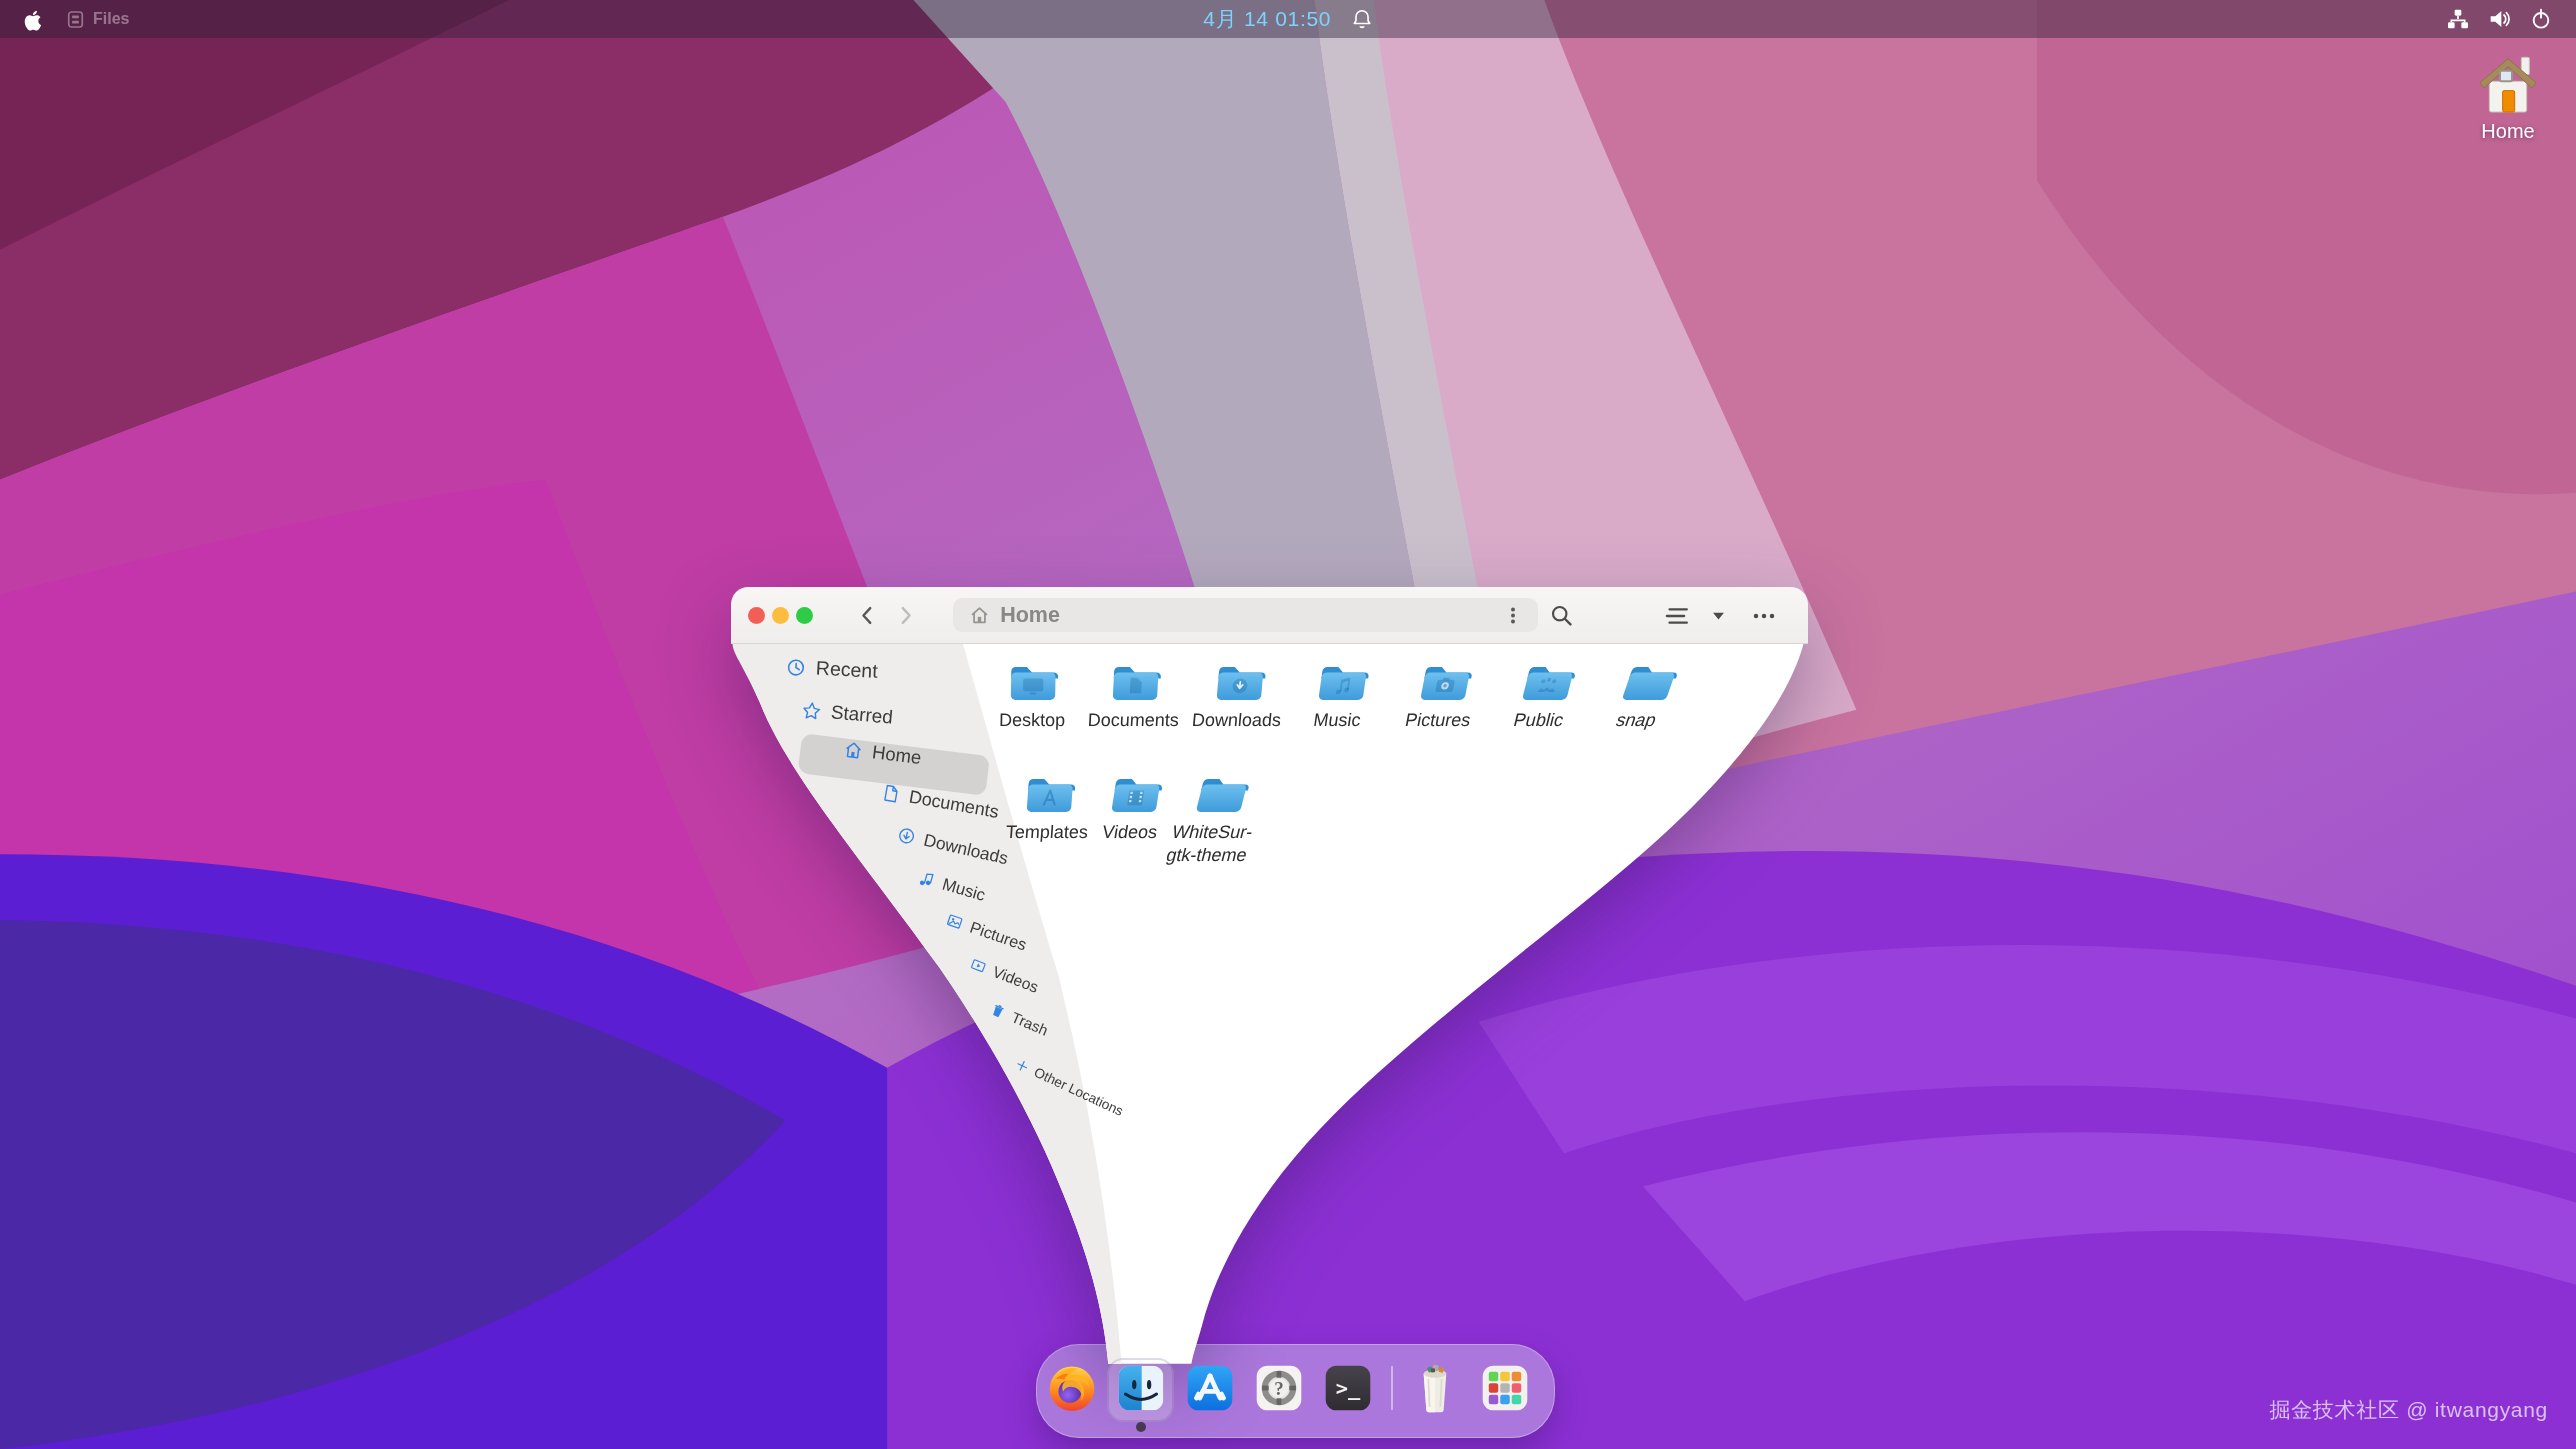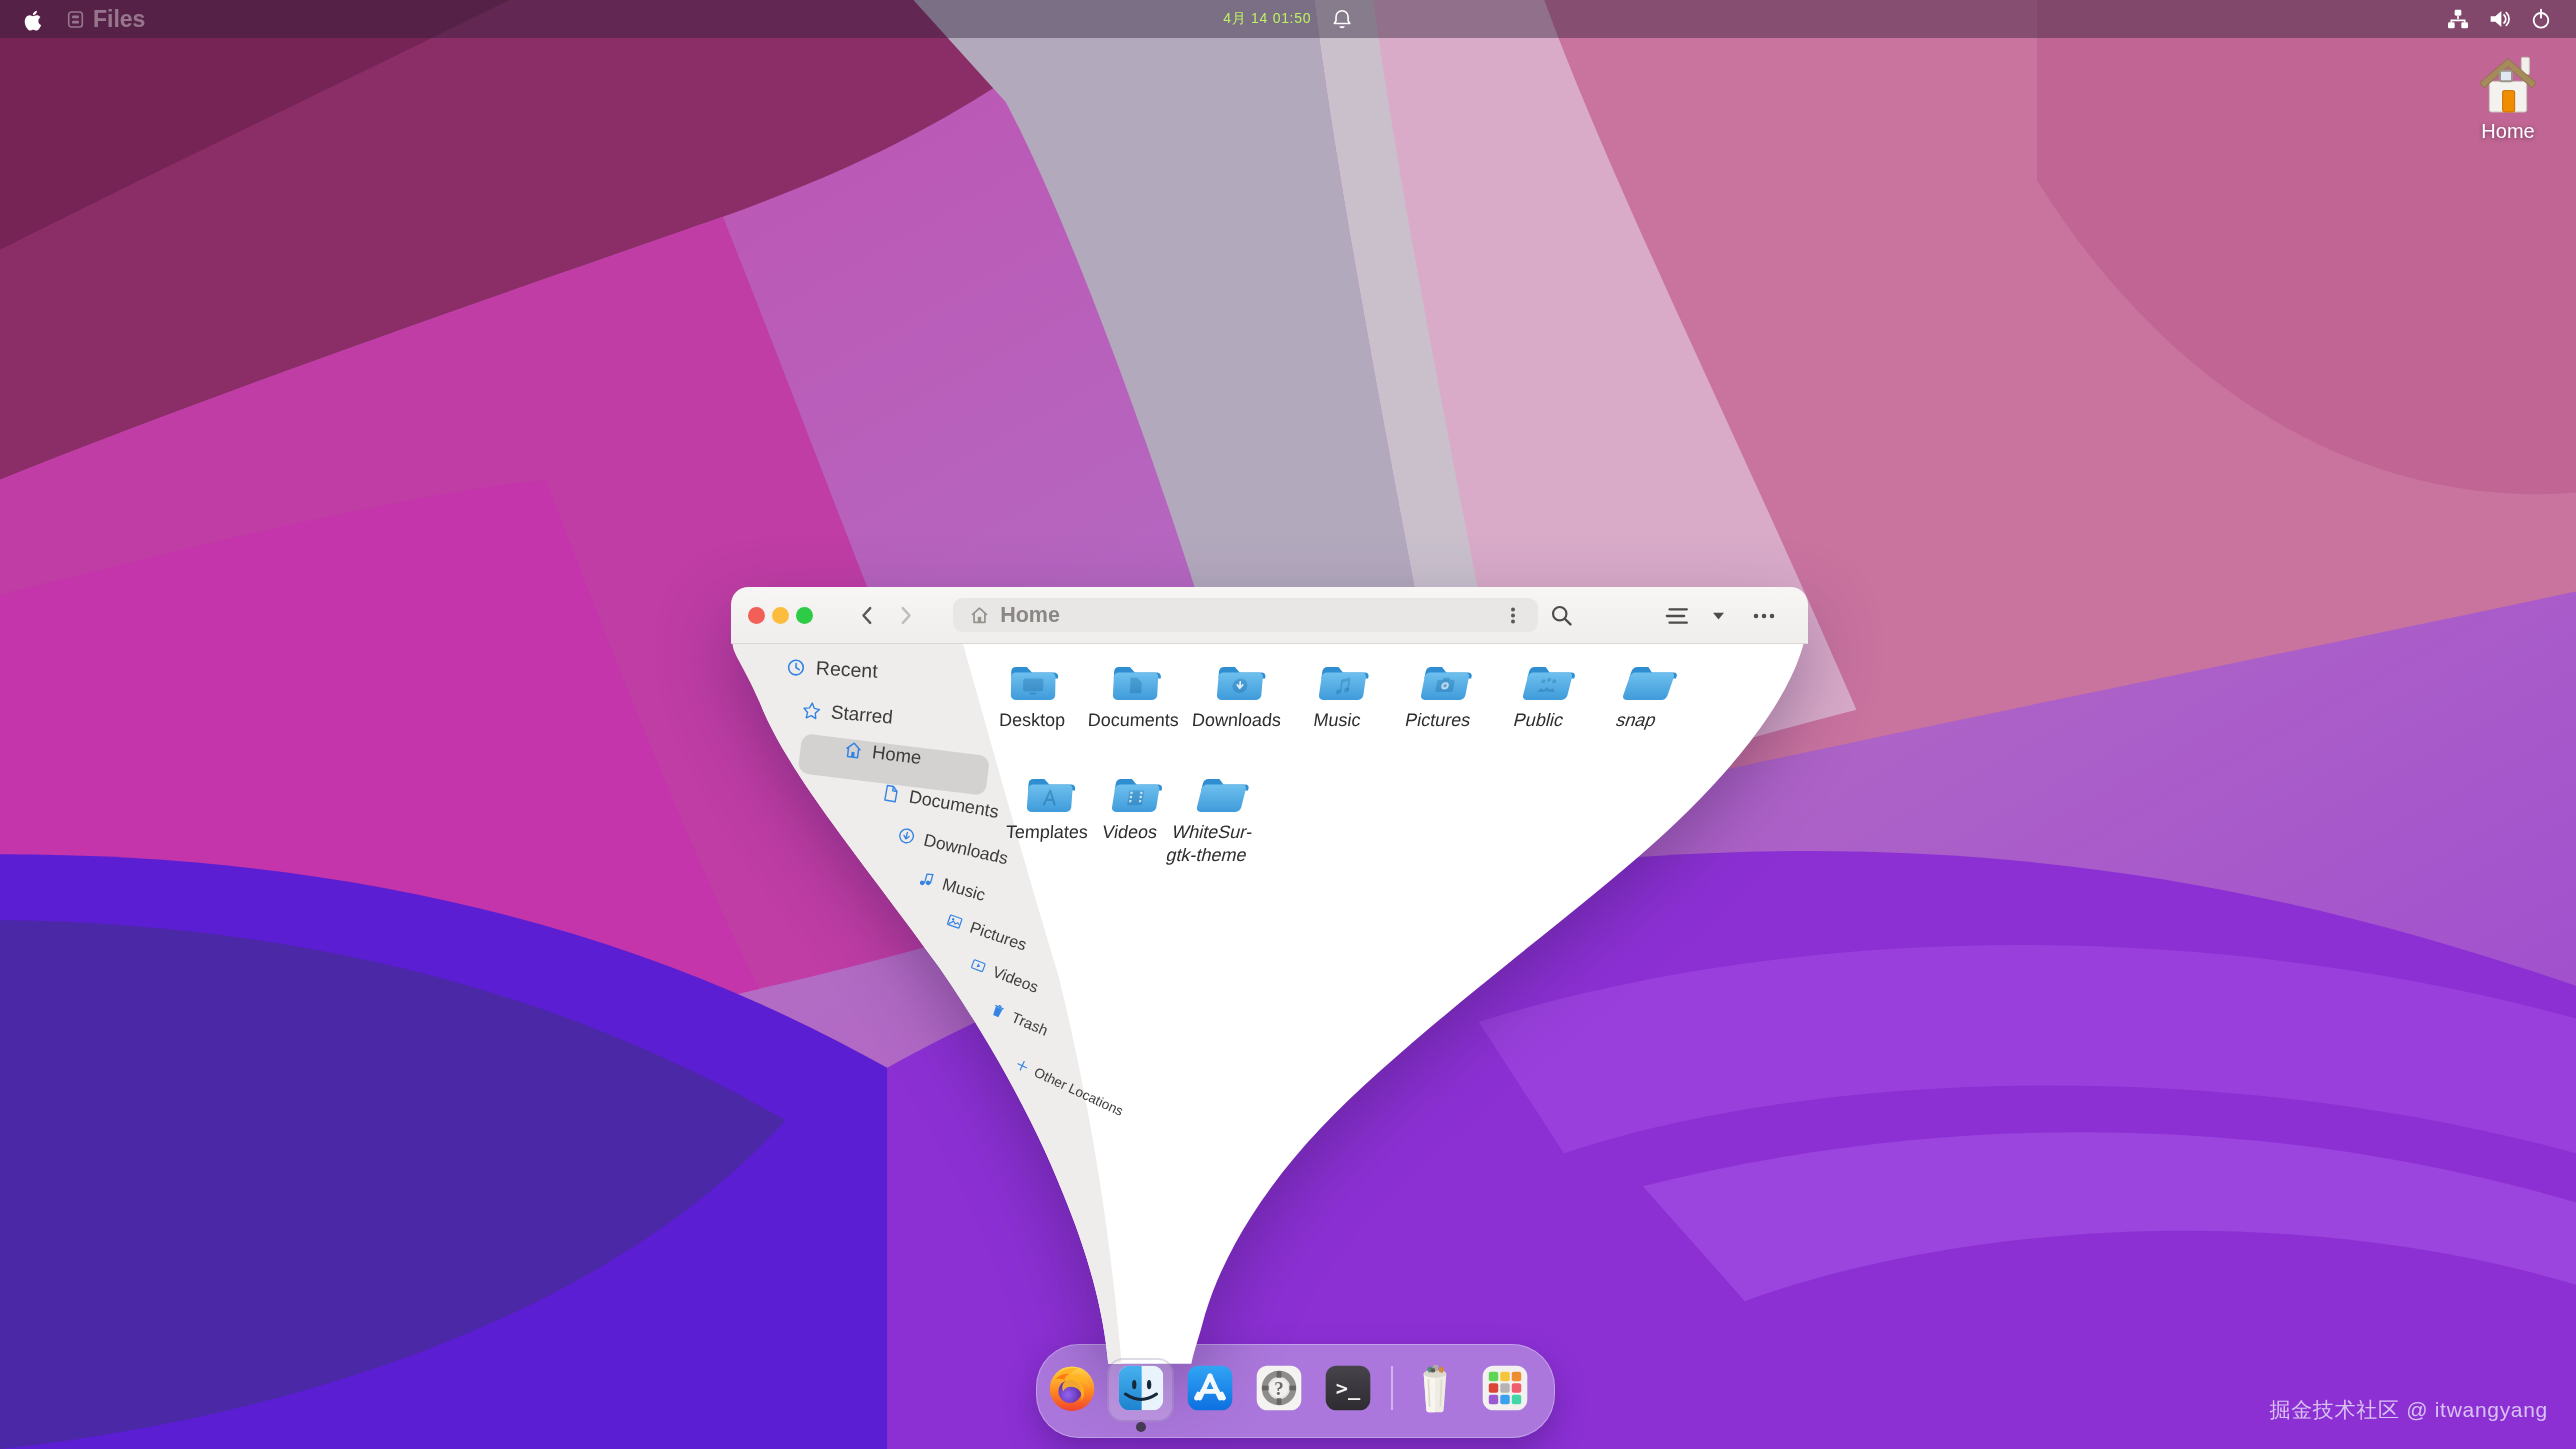--- a/index.html
+++ b/index.html
@@ -9,24 +9,24 @@
 
   
   #wallpaper{position:absolute;inset:0;z-index:0;}
 
   
   #menubar{position:absolute;left:0;top:0;width:2576px;height:38px;z-index:40;
     background:rgba(44,30,52,0.42);display:flex;align-items:center;color:#fff;}
   #menubar .left{display:flex;align-items:center;gap:23px;padding-left:20px;}
   .menu-apple{display:flex;align-items:center;}
   .menu-app{display:flex;align-items:center;gap:8px;opacity:.38;}
-  .menu-app .lbl{font-size:23px;font-weight:700;color:#fff;}
+  .menu-app .lbl{font-size:16px;font-weight:700;color:#fff;}
   #menubar .center{position:absolute;left:50%;transform:translateX(-50%);
     display:flex;align-items:center;gap:20px;}
-  .clock{font-size:14px;color:#bef264;letter-spacing:0.7px;}
+  .clock{font-size:21px;color:#7dd3fc;letter-spacing:0.7px;}
   #menubar .right{position:absolute;right:0;top:0;height:38px;display:flex;align-items:center;gap:17.4px;padding-right:23px;}
 
   
   #desktop-home{position:absolute;left:2461px;top:52px;width:94px;z-index:5;
     display:flex;flex-direction:column;align-items:center;gap:4px;}
   #desktop-home .lbl{font-size:20px;color:#fff;text-shadow:0 1.3px 4px rgba(60,20,60,.6);}
 
   
   #genie{position:absolute;inset:0;z-index:10;pointer-events:none;
     filter:drop-shadow(0 17.4px 37px rgba(40,15,70,.38));}

